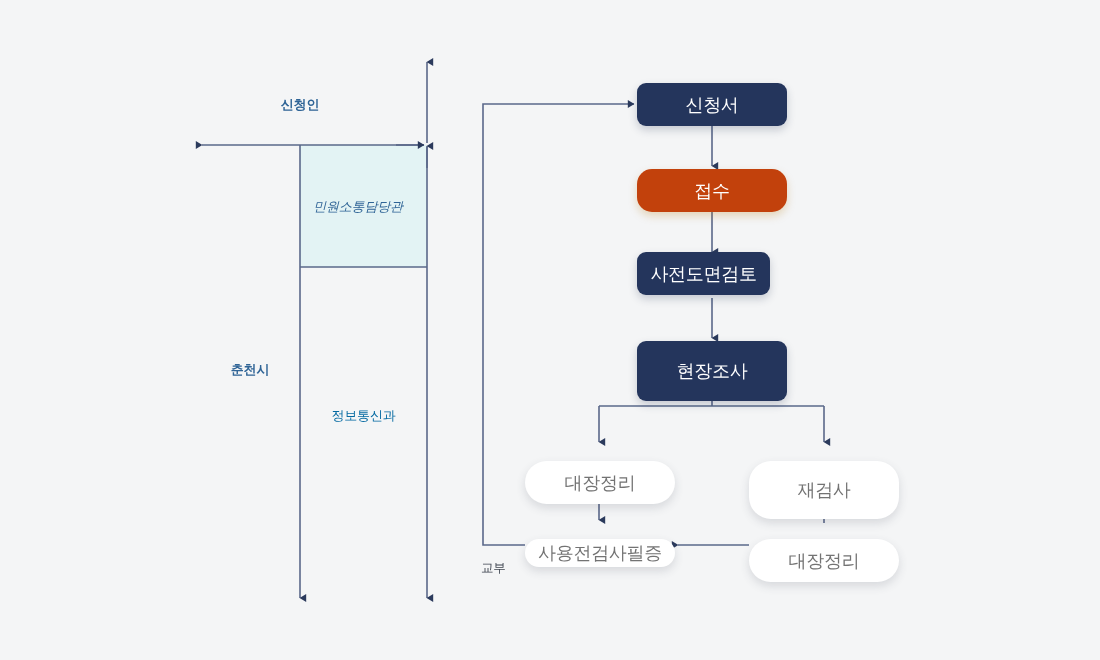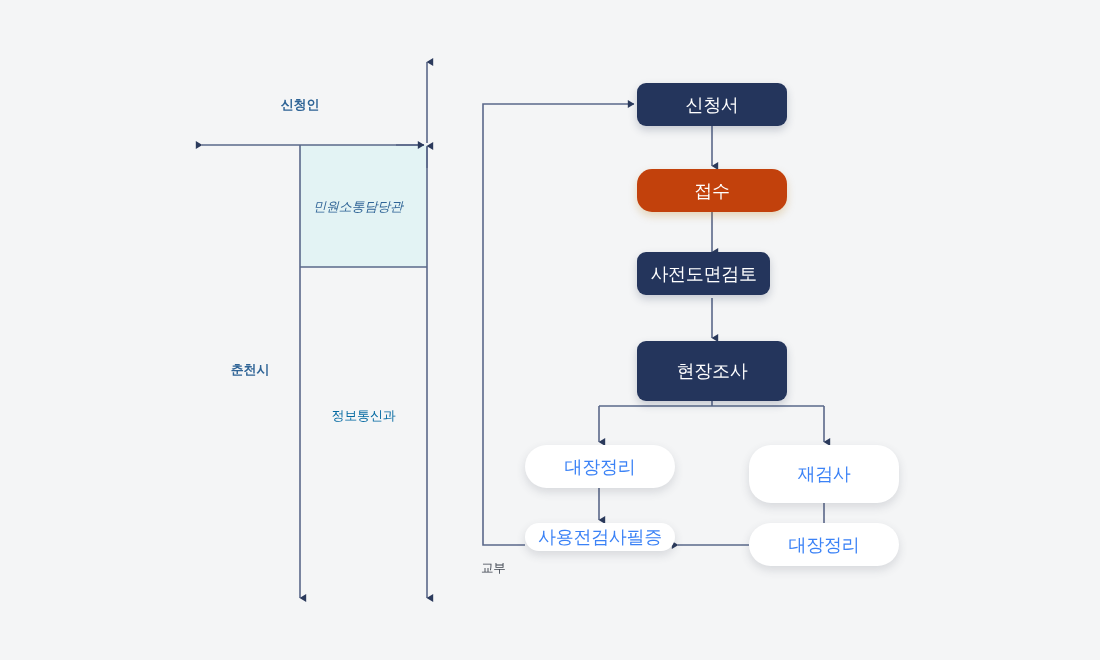--- a/index.html
+++ b/index.html
@@ -62,23 +62,24 @@
   }
   .node.orange {
     background: #c2410c;
     color: #ffffff;
     border-radius: 15px;
     box-shadow: 0 4px 9px rgba(180,115,0,0.25);
     text-align: right;
   }
   .node.plain {
     background: #ffffff;
-    color: #3b82f6;
+    color: #737373;
     border-radius: 22px;
     box-shadow: 0 4px 10px rgba(60,70,90,0.16);
+    margin-top: 16px;
   }
 
   
   .edge-label {
     position: absolute;
     font-size: 12.5px;
     color: #3e4550;
     letter-spacing: -0.2px;
     white-space: nowrap;
   }

